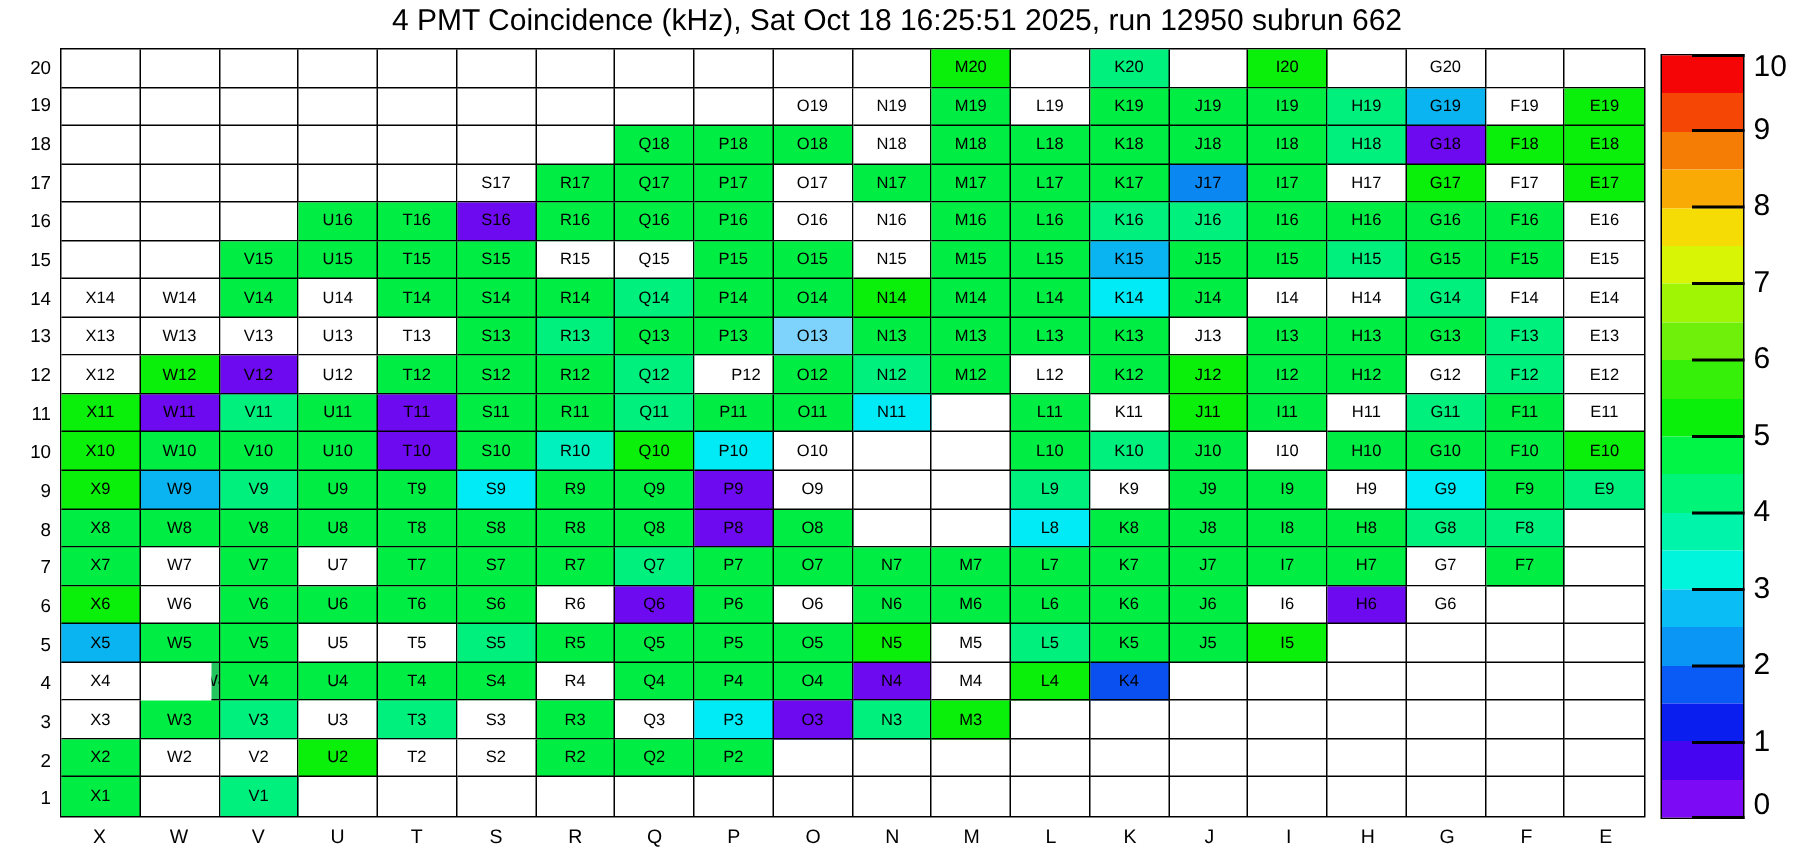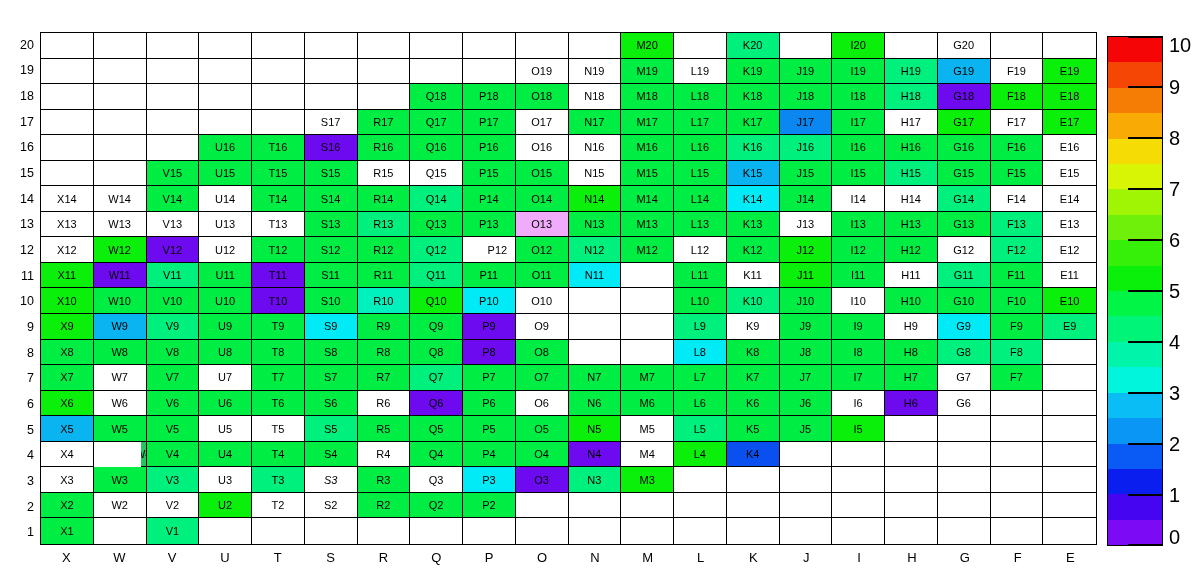--- a/index.html
+++ b/index.html
@@ -25,20 +25,21 @@
             border:1px solid #000;box-sizing:border-box;display:flex;flex-direction:column;}
   .cb-band{flex:1;}
   #cb-axis{position:absolute;left:1107px;top:36px;width:89px;height:510px;pointer-events:none;}
   .cb-tick{position:absolute;left:21px;width:35px;height:2px;background:#000;}
   .cb-num{position:absolute;left:62px;transform:translateY(-50%);font-size:20px;}
 </style>
 </head>
 <body>
 <div id="page">
 
+  <div id="title">4 PMT Coincidence (kHz), Sat Oct 18 16:25:51 2025, run 12950 subrun 662</div>
   <div id="row-labels">
       <div>20</div>
       <div>19</div>
       <div>18</div>
       <div>17</div>
       <div>16</div>
       <div>15</div>
       <div>14</div>
       <div>13</div>
       <div>12</div>
@@ -411,21 +412,21 @@
       </div>
       <div class="cell" style="background: rgb(0, 240, 125);">
         <span>R13</span>
       </div>
       <div class="cell" style="background: rgb(0, 238, 68);">
         <span>Q13</span>
       </div>
       <div class="cell" style="background: rgb(0, 238, 68);">
         <span>P13</span>
       </div>
-      <div class="cell" style="background: #f0abfc;">
+      <div class="cell" style="background: #7dd3fc;">
         <span>O13</span>
       </div>
       <div class="cell" style="background: rgb(0, 238, 68);">
         <span>N13</span>
       </div>
       <div class="cell" style="background: rgb(0, 238, 68);">
         <span>M13</span>
       </div>
       <div class="cell" style="background: rgb(0, 238, 68);">
         <span>L13</span>
@@ -957,21 +958,21 @@
       </div>
       <div class="cell" style="background: rgb(0, 240, 125);">
         <span>V3</span>
       </div>
       <div class="cell" style="background: rgb(255, 255, 255);">
         <span>U3</span>
       </div>
       <div class="cell" style="background: rgb(0, 240, 125);">
         <span>T3</span>
       </div>
-      <div class="cell" style="background: rgb(255, 255, 255); font-style: italic;">
+      <div class="cell" style="background: rgb(255, 255, 255);">
         <span>S3</span>
       </div>
       <div class="cell" style="background: rgb(0, 238, 68);">
         <span>R3</span>
       </div>
       <div class="cell" style="background: rgb(255, 255, 255);">
         <span>Q3</span>
       </div>
       <div class="cell" style="background: rgb(0, 235, 245);">
         <span>P3</span>

